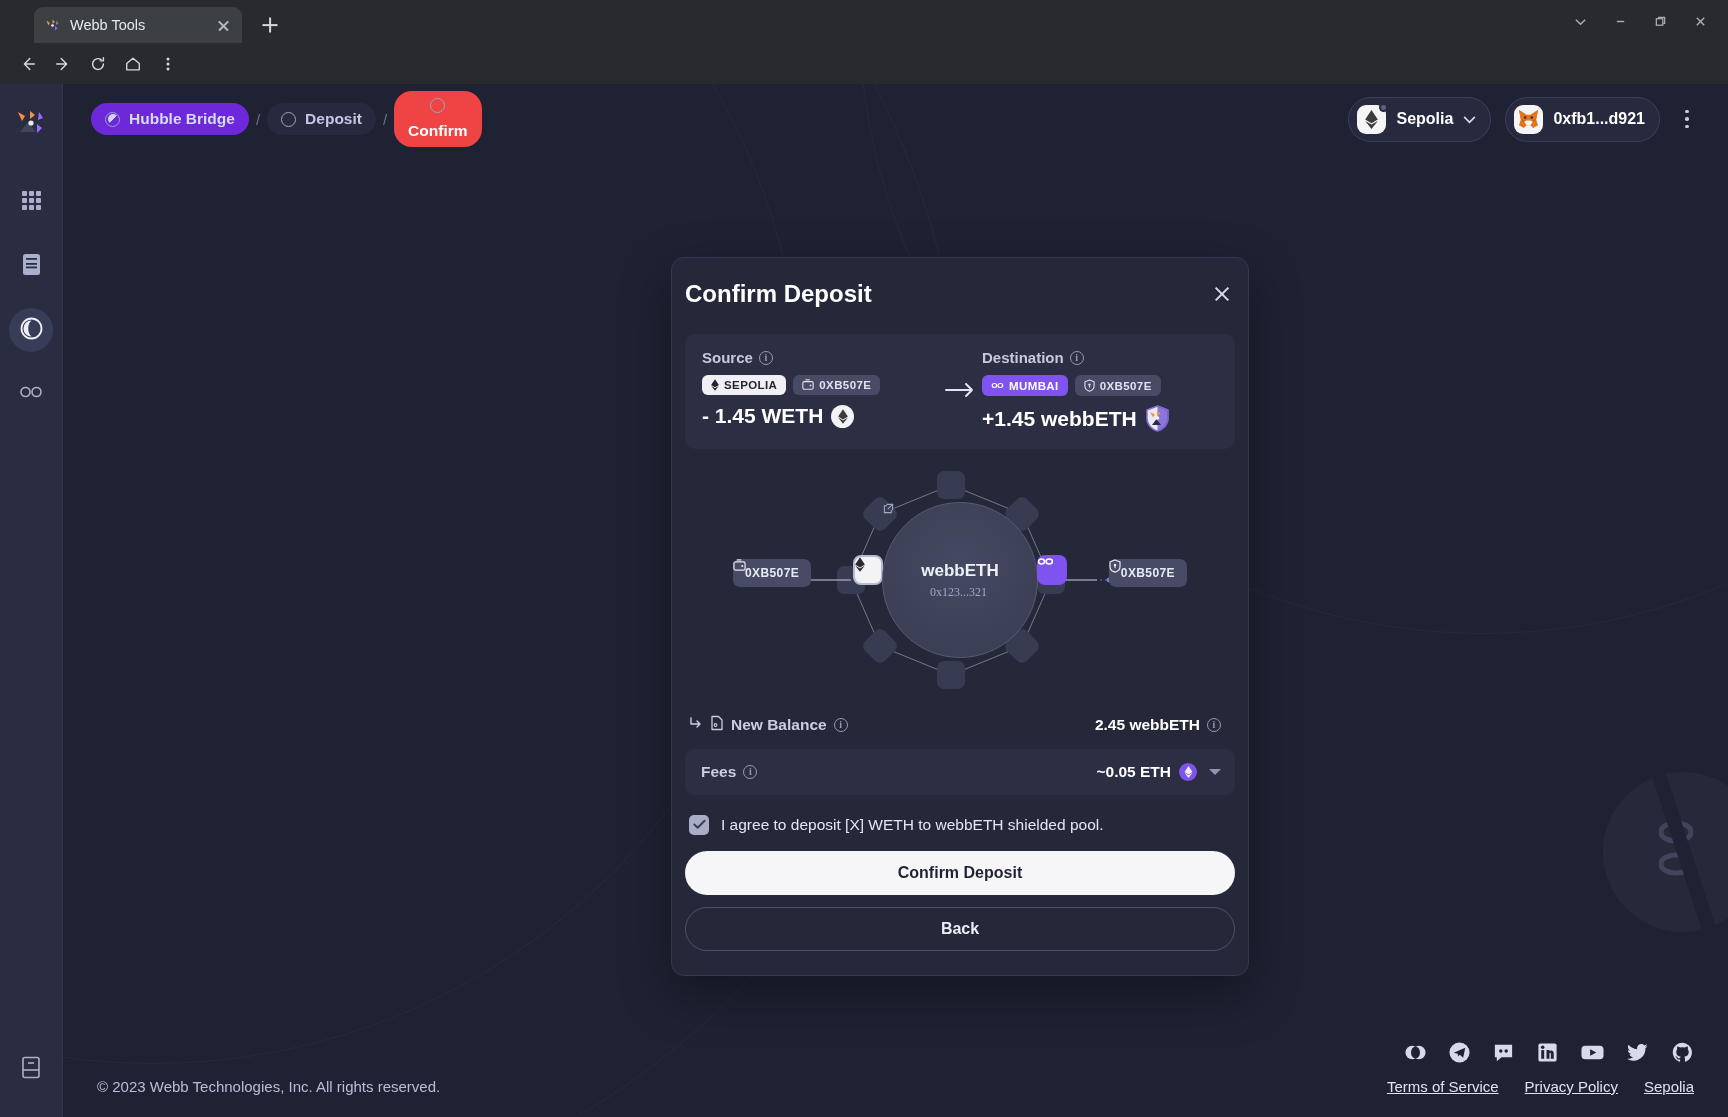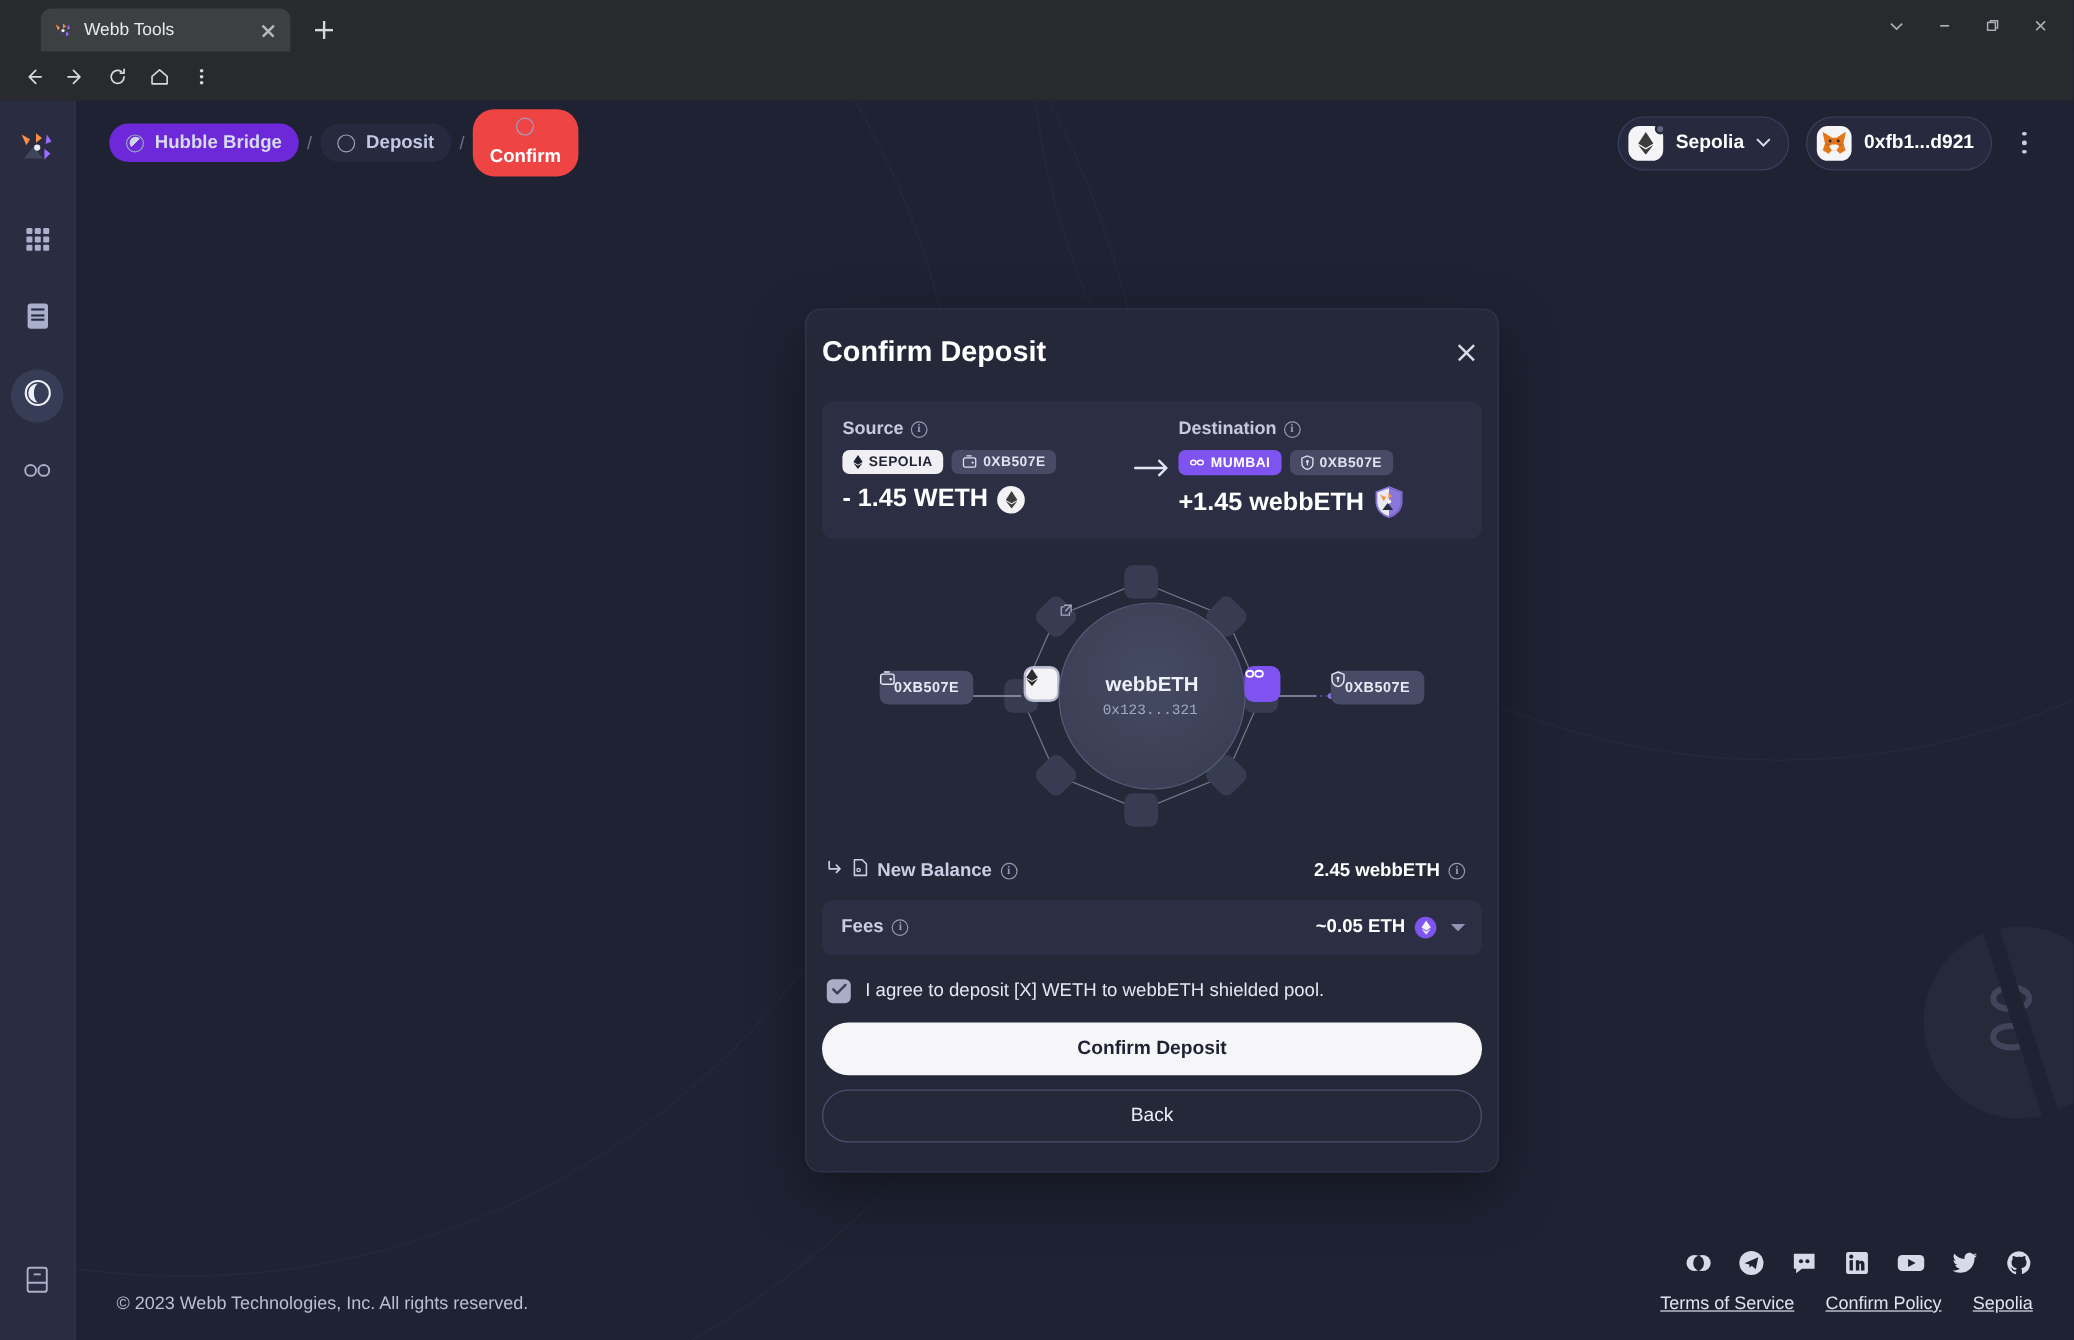--- a/index.html
+++ b/index.html
@@ -190,21 +190,21 @@
   }
   .pool-circle {
     position: absolute; left: 50%; top: 50%; transform: translate(-50%,-50%);
     width: 156px; height: 156px; border-radius: 50%;
     background: radial-gradient(circle at 50% 40%, #454a63 0%, #3b4056 70%, #383d52 100%);
     border: 1px solid #565b77;
     display: flex; flex-direction: column; align-items: center; justify-content: center;
   }
   .pool-name { font-size: 17px; font-weight: bold; color: #eef0f8; }
   .pool-addr { font-size: 12px; color: #a3a8c2; display: flex; align-items: center; gap: 3px; margin-top: 4px;
-                font-family: Liberation Mono, monospace; }
+                font-family: Liberation Serif, serif; }
 
   
   .balance-row {
     display: flex; align-items: center; padding: 14px 14px 14px 4px; margin-top: 4px;
   }
   .balance-left { display: flex; align-items: center; gap: 7px; font-size: 15.5px; font-weight: bold; color: #c9cee4; }
   .balance-val { margin-left: auto; display: flex; align-items: center; gap: 7px; font-size: 15.5px; font-weight: bold; color: #fff; }
 
   .fees-row {
     background: #2c2f43; border-radius: 9px; padding: 14px 14px 14px 16px;
@@ -224,21 +224,21 @@
   }
   .agree-text { font-size: 15.5px; color: #e3e6f3; }
 
   .btn-primary {
     width: 100%; height: 44px; border-radius: 22px; background: #f6f6f8; color: #1f2233;
     font-size: 16px; font-weight: bold; display: flex; align-items: center; justify-content: center;
     cursor: pointer; border: none; font-family: "Liberation Sans", sans-serif;
   }
   .btn-secondary {
     width: 100%; height: 44px; border-radius: 22px; background: transparent; color: #eceef7;
-    border: 1.5px solid #4b5070; font-size: 16px; font-weight: normal;
+    border: 1.5px solid #4b5070; font-size: 16px; font-weight: bold;
     display: flex; align-items: center; justify-content: center; cursor: pointer; margin-top: 12px;
     font-family: "Liberation Sans", sans-serif;
   }
 
   
   .footer {
     position: absolute; left: 0; right: 0; bottom: 0; height: 150px;
     padding: 0 34px 22px; display: flex; align-items: flex-end; z-index: 3;
   }
   .copyright { font-size: 15px; color: #b9bed6; }
@@ -723,20 +723,20 @@
               </svg>
           </span>
           <span class="social">
             <svg width="23" height="23" viewBox="0 0 24 24">
                 <path d="M12 1.8 A10.2 10.2 0 0 0 8.8 21.7 c.5.1.7-.22.7-.5v-1.9 c-2.85.6-3.45-1.37-3.45-1.37 -.47-1.18-1.14-1.5-1.14-1.5 -.93-.63.07-.62.07-.62 1.03.07 1.57 1.06 1.57 1.06 .91 1.57 2.4 1.12 2.99.85 .09-.66.36-1.12.65-1.37 -2.28-.26-4.67-1.14-4.67-5.07 0-1.12.4-2.03 1.05-2.75 -.11-.26-.46-1.3.1-2.7 0 0 .86-.28 2.8 1.05a9.7 9.7 0 0 1 5.1 0 c1.94-1.33 2.8-1.05 2.8-1.05 .56 1.4.21 2.44.1 2.7 .66.72 1.05 1.63 1.05 2.75 0 3.94-2.4 4.8-4.68 5.06 .37.32.7.94.7 1.9v2.82 c0 .28.18.6.7.5A10.2 10.2 0 0 0 12 1.8 Z" fill="#d7dae8"></path>
               </svg>
           </span>
         </div>
         <div class="flinks">
           <span class="flink">Terms of Service</span>
-          <span class="flink">Confirm Policy</span>
+          <span class="flink">Privacy Policy</span>
           <span class="flink">Sepolia</span>
         </div>
       </div>
     </div>
 
   </div>
 </div>
 
 </body></html>

